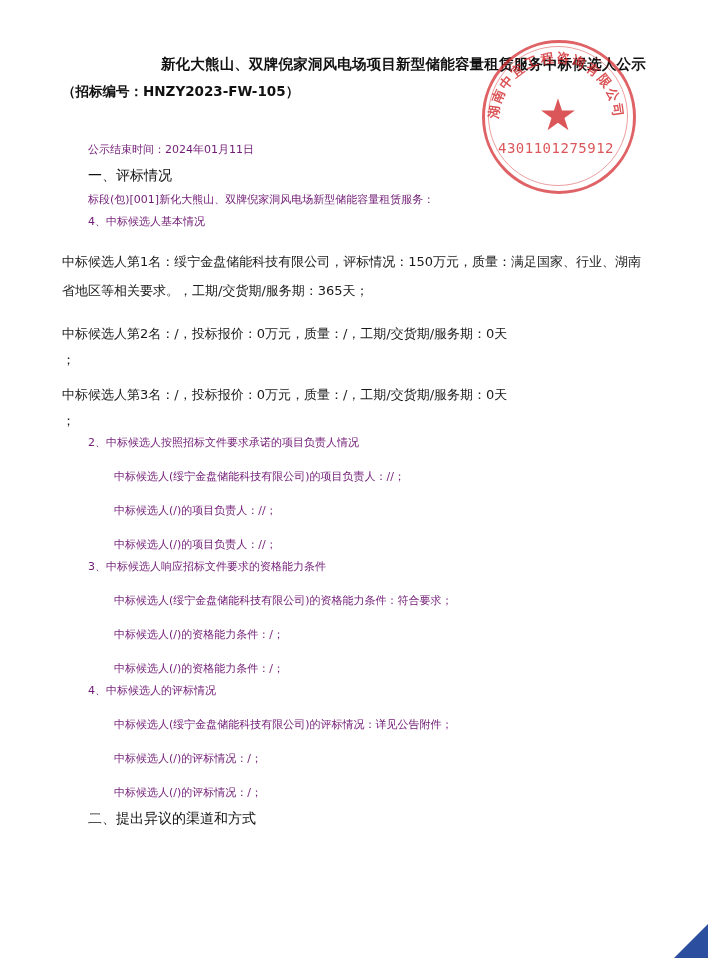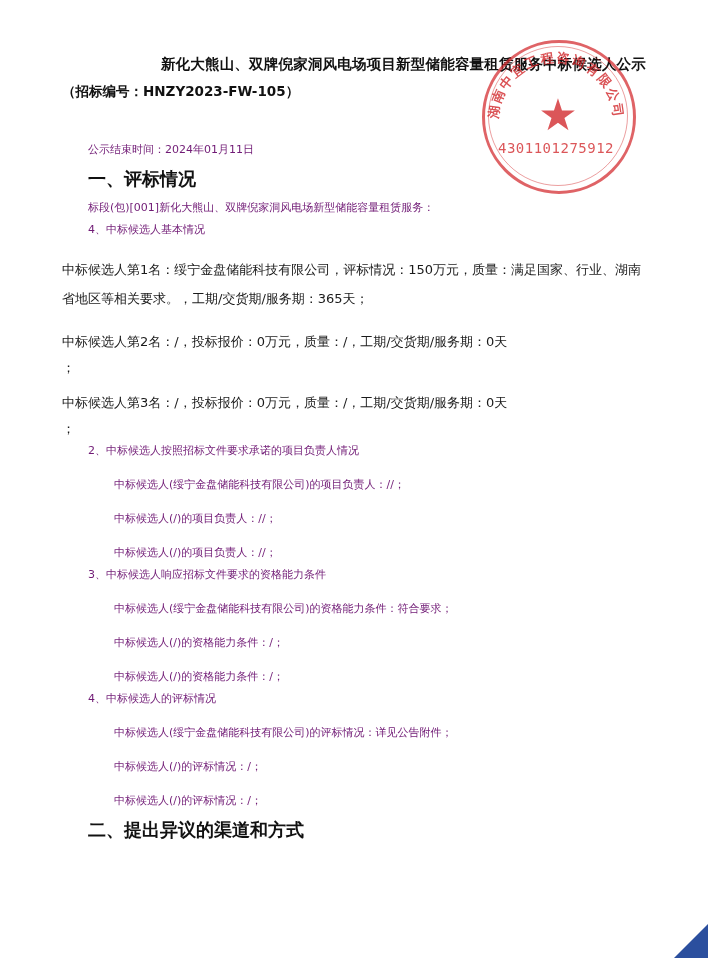--- a/index.html
+++ b/index.html
@@ -42,22 +42,22 @@
   .para {
     font-size: 11px;
     line-height: 2.0;
     margin: 0;
     color: #701a75;
   }
   .indent-1 { text-indent: 26px; }
   .indent-2 { padding-left: 26px; }
   .indent-3 { padding-left: 52px; margin-top: 12px; }
   .section-head {
-    font-size: 18px;
-    font-weight: 700;
+    font-size: 14px;
+    font-weight: 400;
     line-height: 2.0;
     margin: 0;
     text-indent: 26px;
     color: #111;
   }
   .block-gap { height: 14px; }
   .block-gap-sm { height: 8px; }
   .wide-line {
     font-size: 13px;
     line-height: 2.25;

